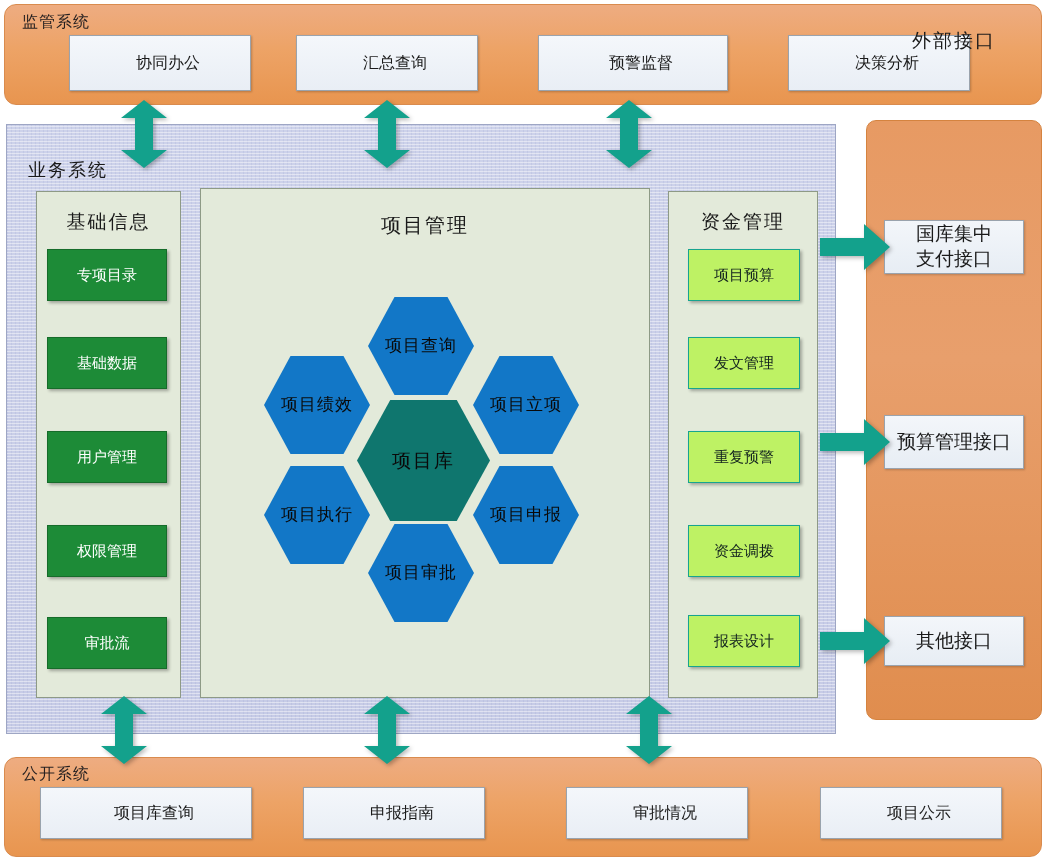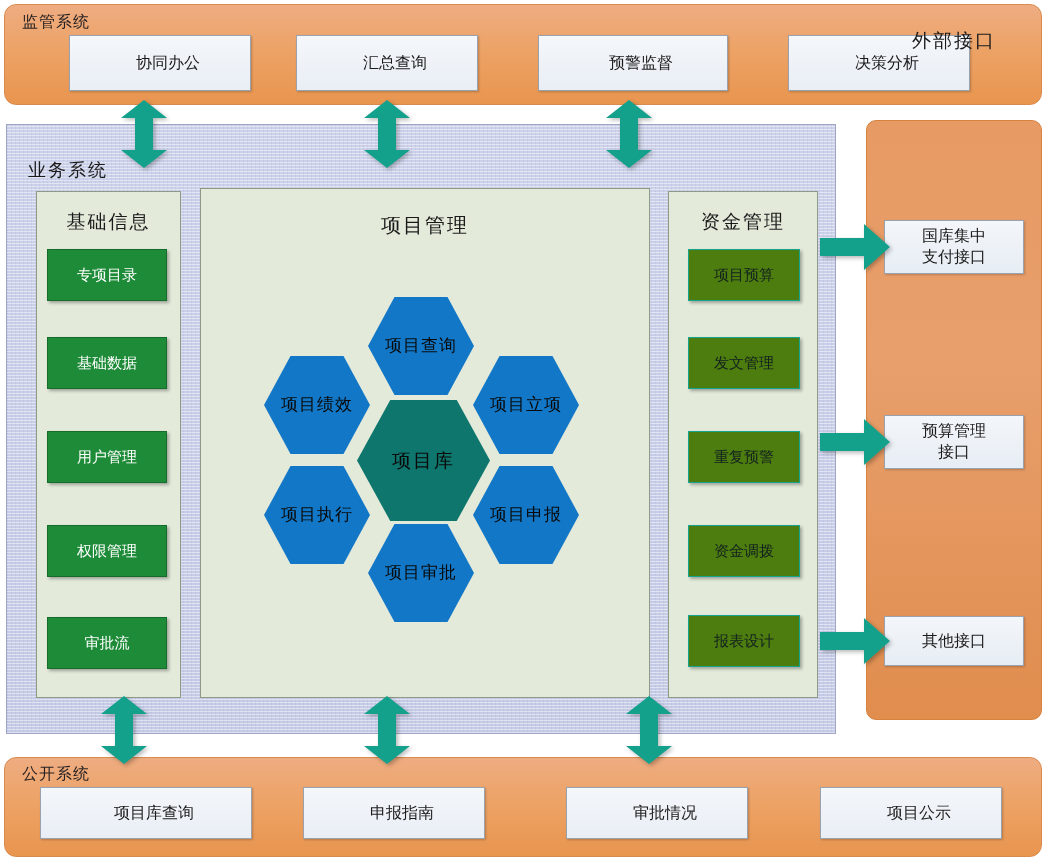--- a/index.html
+++ b/index.html
@@ -61,21 +61,21 @@
     text-align: center;
     font-size: 19px; color: #1a1a1a; letter-spacing: 2px;
   }
   .chip {
     position: absolute;
     display: flex; align-items: center; justify-content: center;
     font-size: 15px; color: #ffffff; text-align: center;
     box-shadow: 2px 2px 3px rgba(0,0,0,.30);
   }
   .chip.green { background: #1d8b37; border: 1px solid #166c2a; }
-  .chip.teal  { background: #4d7c0f; border: 1px solid #17a48f; color: #12221f; }
+  .chip.teal  { background: #bef264; border: 1px solid #17a48f; color: #12221f; }
 
   
   .hex {
     position: absolute;
     background: #1277c7;
     clip-path: polygon(25% 0%, 75% 0%, 100% 50%, 75% 100%, 25% 100%, 0% 50%);
     display: flex; align-items: center; justify-content: center;
     color: #0a0a0a; font-size: 17px; line-height: 1.15;
     text-align: center; letter-spacing: 1px;
     filter: drop-shadow(2px 3px 2px rgba(0,0,0,.32));
@@ -91,21 +91,21 @@
   }
   #external-title {
     position: absolute; left: 0; right: 0; top: 28px;
     text-align: center; font-size: 19px; color: #1a1a1a; letter-spacing: 2px;
   }
   .ext-box {
     position: absolute;
     background: linear-gradient(180deg, #f3f6fa 0%, #e7edf4 100%);
     border: 1px solid #9aa3ad;
     display: flex; align-items: center; justify-content: center;
-    font-size: 16px; color: #1a1a1a; text-align: center; line-height: 1.3;
+    font-size: 19px; color: #1a1a1a; text-align: center; line-height: 1.3;
     box-shadow: 1px 1px 2px rgba(0,0,0,.2);
   }
 
   
   .arrow { position: absolute; }
   .arrow svg { display: block; filter: drop-shadow(2px 2px 2px rgba(0,0,0,.28)); }
 </style>
 </head>
 <body>
 
@@ -173,21 +173,21 @@
   <div class="chip teal" style="left:688px; top:615px; width:112px; height:52px;">报表设计</div>
 
   <div id="external" style="left:866px; top:120px; width:176px; height:600px;"></div>
   <div id="external-title" style="left:866px; width:176px;">外部接口</div>
 
   <div class="ext-box" style="left:884px; top:220px; width:140px; height:54px; flex-direction:column;">
     <span>国库集中</span>
     <span>支付接口</span>
   </div>
 
-  <div class="ext-box" style="left:884px; top:415px; width:140px; height:54px; flex-direction:column;">
+  <div class="ext-box" style="left:884px; top:415px; width:140px; height:54px; flex-direction:row;">
     <span>预算管理</span>
     <span>接口</span>
   </div>
 
   <div class="ext-box" style="left:884px; top:616px; width:140px; height:50px;">
     <span>其他接口</span>
   </div>
 
   <div class="banner" style="left:4px; top:757px; width:1038px; height:100px;"></div>
   <div class="banner-title" style="top:764px; left:22px;">公开系统</div>

